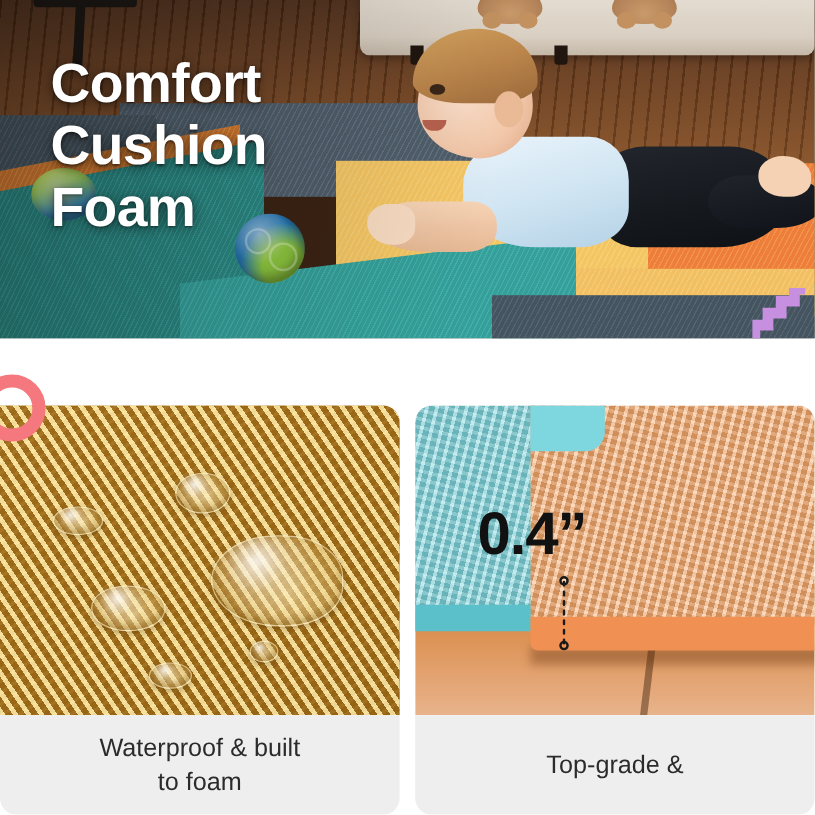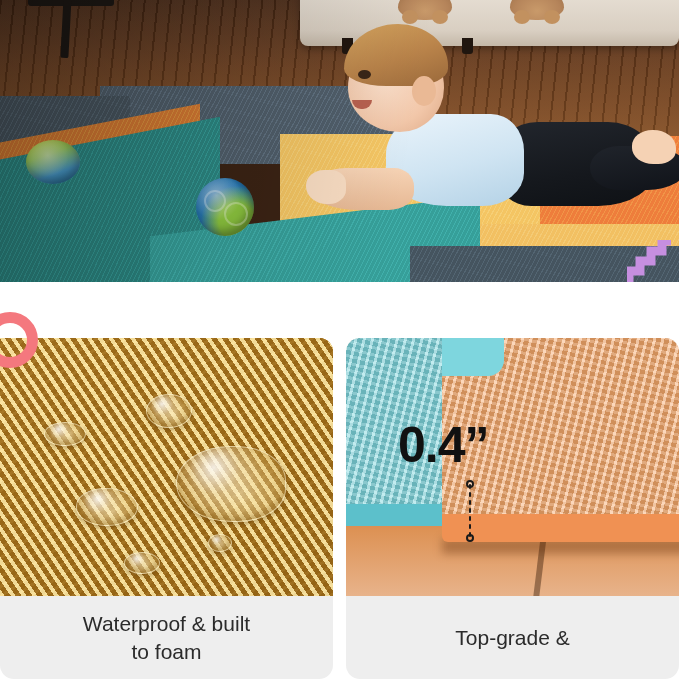--- a/index.html
+++ b/index.html
@@ -479,20 +479,23 @@
         <div class="baby-mouth"></div>
       </div>
 
       <div class="hero-shade"></div>
 
       <svg class="zigzag" viewBox="0 0 44 42">
         <path d="M2 40 L2 31 L13 31 L13 21 L24 21 L24 11 L35 11 L35 1 L42 1" fill="none" stroke="#c68fe0" stroke-width="9" stroke-linecap="square" stroke-linejoin="miter"></path>
       </svg>
 
       <h1 class="headline">
+        <span>Comfort</span>
+        <span>Cushion</span>
+        <span>Foam</span>
       </h1>
     </div>
   </div>
 
 
   <div class="cards">
 
     <div class="card card-left">
       <div class="card-photo">
         <div class="weave"></div>

